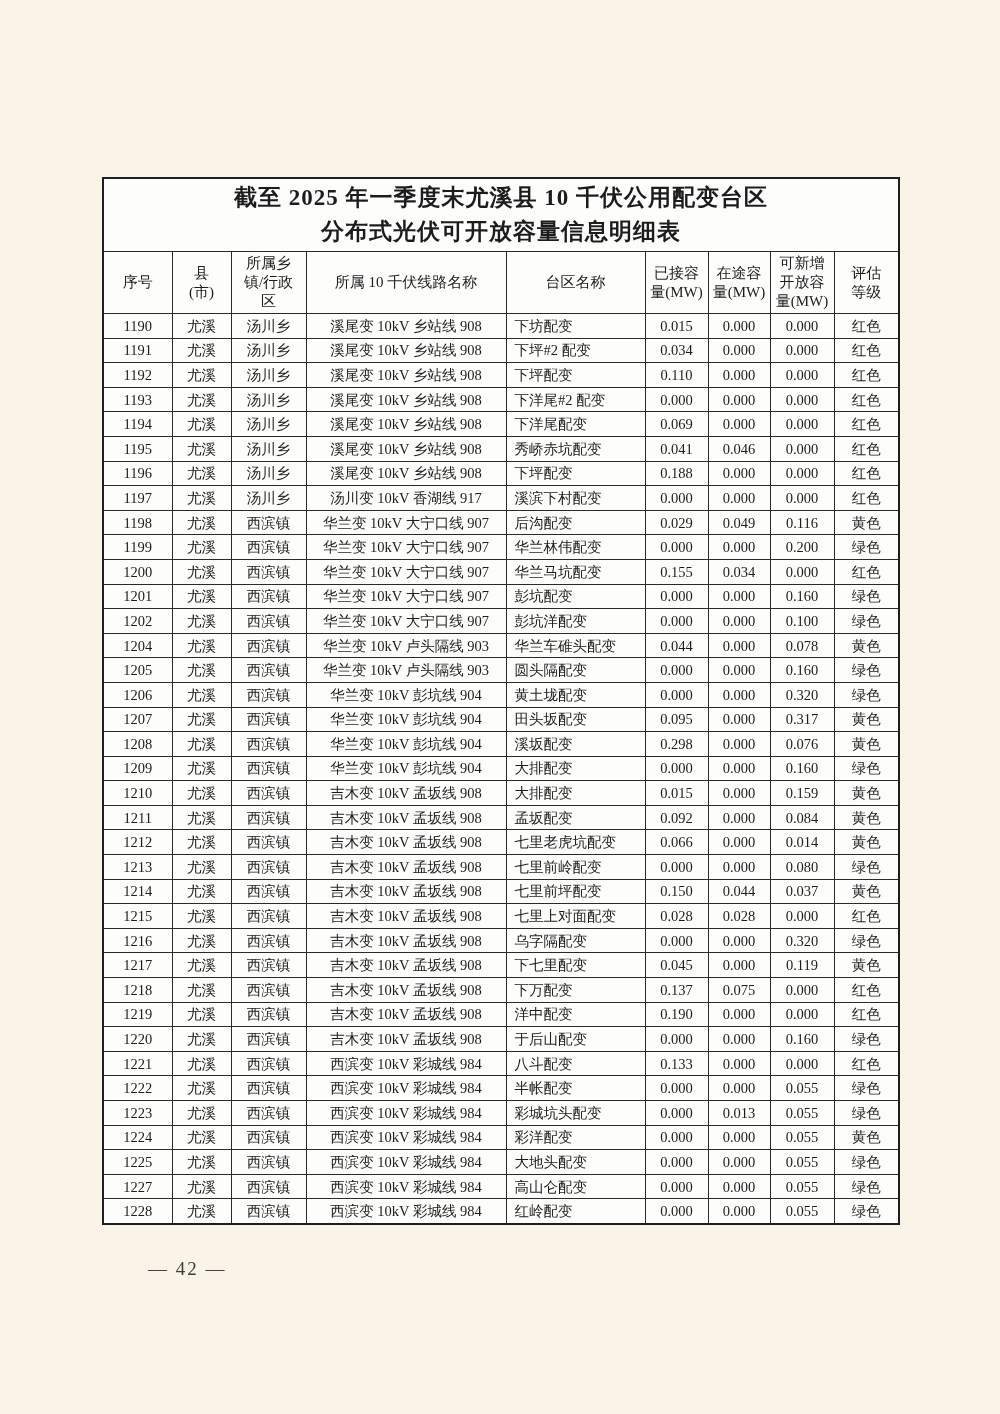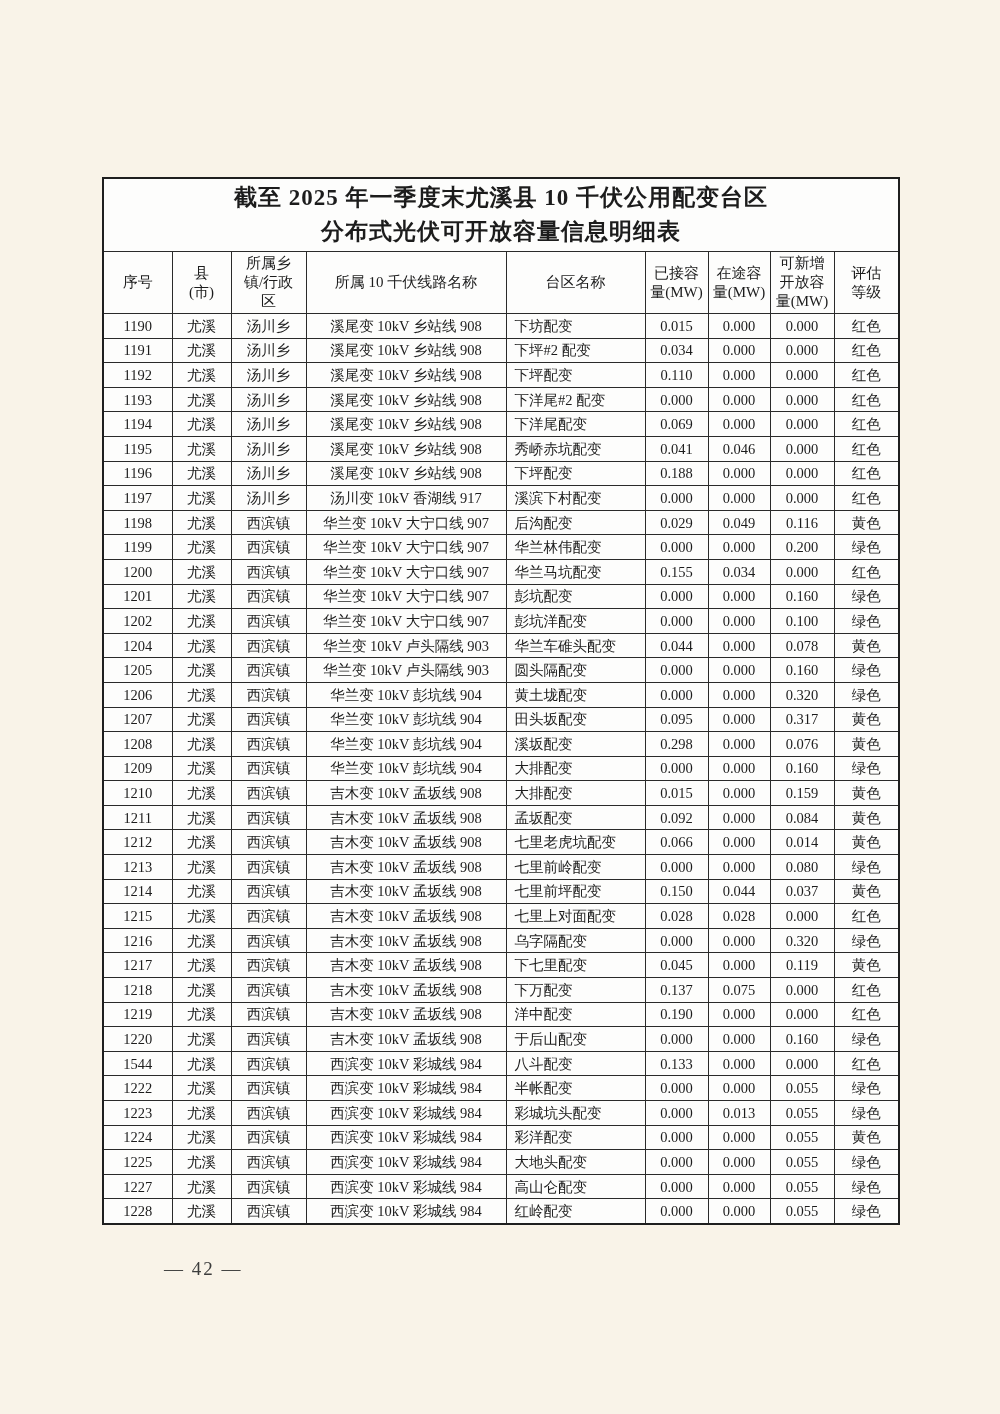--- a/index.html
+++ b/index.html
@@ -64,21 +64,21 @@
     text-align: center;
     vertical-align: middle;
     white-space: nowrap;
   }
   tbody td.col-station {
     text-align: left;
     padding-left: 8px;
   }
   .page-number {
     position: absolute;
-    left: 164px;
+    left: 148px;
     top: 1258px;
     font-size: 19px;
     color: #3c3c3c;
     letter-spacing: 2px;
     white-space: nowrap;
   }
 </style>
 </head>
 <body>
 
@@ -448,21 +448,21 @@
           <td class="col-county">尤溪</td>
           <td class="col-township">西滨镇</td>
           <td class="col-line-name">吉木变 10kV 孟坂线 908</td>
           <td class="col-station">于后山配变</td>
           <td class="col-connected-capacity">0.000</td>
           <td class="col-in-transit-capacity">0.000</td>
           <td class="col-open-capacity">0.160</td>
           <td class="col-grade">绿色</td>
         </tr>
         <tr>
-          <td class="col-serial">1544</td>
+          <td class="col-serial">1221</td>
           <td class="col-county">尤溪</td>
           <td class="col-township">西滨镇</td>
           <td class="col-line-name">西滨变 10kV 彩城线 984</td>
           <td class="col-station">八斗配变</td>
           <td class="col-connected-capacity">0.133</td>
           <td class="col-in-transit-capacity">0.000</td>
           <td class="col-open-capacity">0.000</td>
           <td class="col-grade">红色</td>
         </tr>
         <tr>

